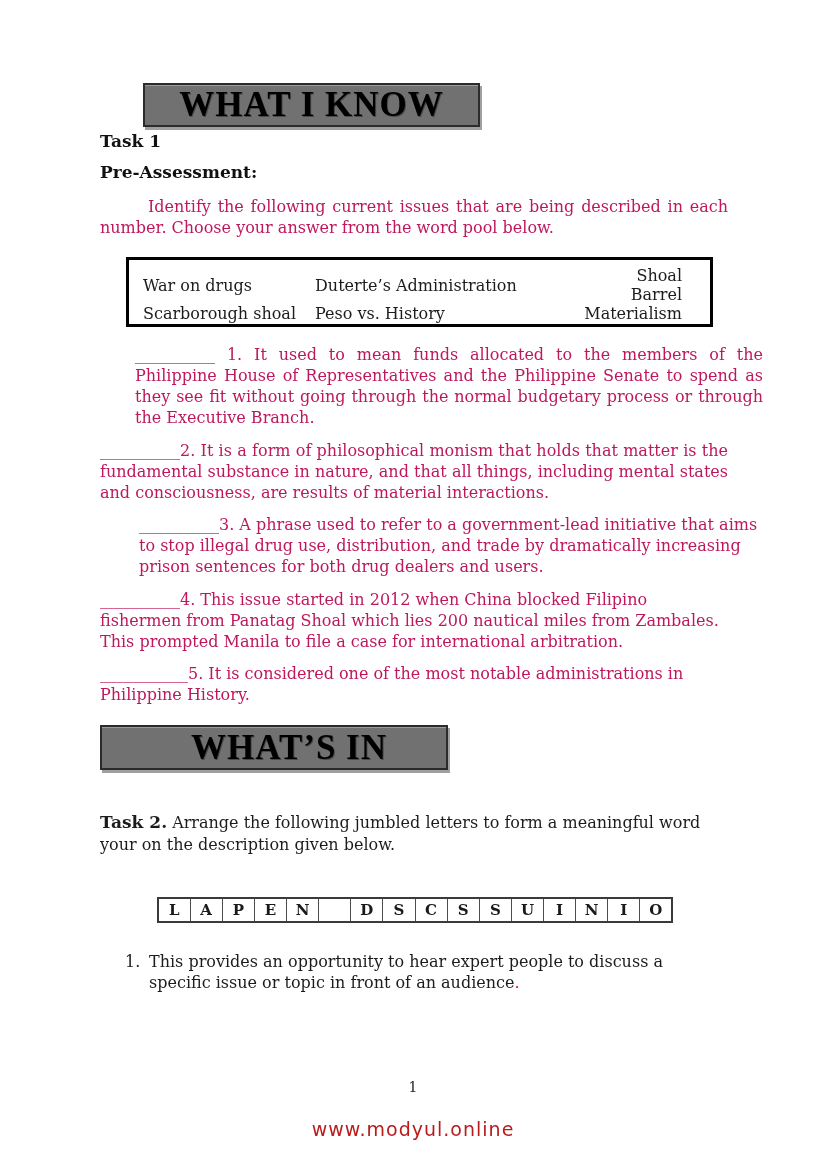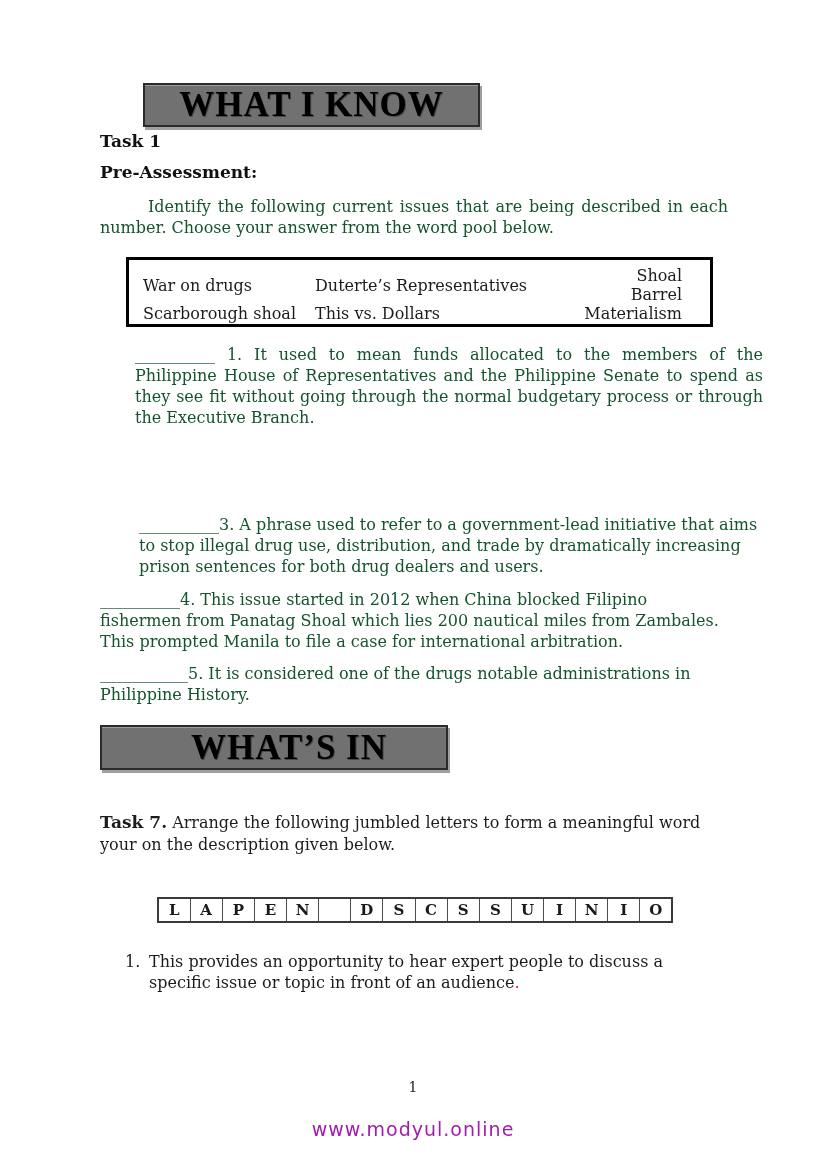--- a/index.html
+++ b/index.html
@@ -34,21 +34,21 @@
     color:#111;
   }
   #task1-label { left:100px; top:131px; }
   #preassessment-label { left:100px; top:162px; }
 
   .body-par {
     position:absolute;
     left:100px; width:628px;
     font-size:16px; line-height:21px;
     margin:0;
-    color:#14532d;
+    color:#be185d;
   }
   #intro { top:196px; text-align:justify; text-indent:48px; }
   #q1 { top:344px; text-align:justify;margin-left:35px; }
   #q2 { top:440px; text-align:justify; }
   #q3 { top:514px;margin-left:39px; }
   #q4 { top:589px; }
   #q5 { top:663px; }
 
   .wordpool {
     position:absolute;
@@ -98,58 +98,59 @@
   .red-mark { color:#e02020; }
 
   #page-number {
     position:absolute; top:1079px; left:0; width:100%;
     text-align:center; font-size:14px; color:#222;
   }
   #watermark {
     position:absolute; top:1118px; left:0; width:100%;
     text-align:center;
     font-family:"DejaVu Sans", sans-serif;
-    font-size:19px; color:#a21caf; letter-spacing:1px;
+    font-size:19px; color:#b91c1c; letter-spacing:1px;
   }
 </style>
 </head>
 <body>
 
 <div class="page">
 
   <div class="section-header" id="hdr-know">
     <span>WHAT I KNOW</span>
   </div>
 
   <div class="bold-label" id="task1-label">Task 1</div>
 
   <div class="bold-label" id="preassessment-label">Pre-Assessment:</div>
 
   <p class="body-par" id="intro">Identify the following current issues that are being described in each number. Choose your answer from the word pool below.</p>
 
   <div class="wordpool">
     <span class="col1">War on drugs</span>
-    <span class="col2">Duterte’s Representatives</span>
+    <span class="col2">Duterte’s Administration</span>
     <span class="col3">Shoal Barrel</span>
     <span class="col1">Scarborough shoal</span>
-    <span class="col2">This vs. Dollars</span>
+    <span class="col2">Peso vs. History</span>
     <span class="col3">Materialism</span>
   </div>
 
   <p class="body-par" id="q1">__________ 1. It used to mean funds allocated to the members of the Philippine House of Representatives and the Philippine Senate to spend as they see fit without going through the normal budgetary process or through the Executive Branch.</p>
+  <p class="body-par" id="q2">__________2. It is a form of philosophical monism that holds that matter is the fundamental substance in nature, and that all things, including mental states and consciousness, are results of material interactions.</p>
   <p class="body-par" id="q3">__________3.  A phrase used to refer to a government-lead initiative that aims to stop illegal drug use, distribution, and trade by dramatically increasing prison sentences for both drug dealers and users.</p>
   <p class="body-par" id="q4">__________4.  This issue started in 2012 when China blocked Filipino fishermen from Panatag Shoal which lies 200 nautical miles from Zambales. This prompted Manila to file a case for international arbitration.</p>
-  <p class="body-par" id="q5">___________5.  It is considered one of the drugs notable administrations in Philippine History.</p>
+  <p class="body-par" id="q5">___________5.  It is considered one of the most notable administrations in Philippine History.</p>
 
   <div class="section-header" id="hdr-in">
     <span>WHAT’S IN</span>
   </div>
 
   <p id="task2-par">
-    <b>Task 7.</b><span> Arrange the following jumbled letters to form a meaningful word your on the description given below.</span>
+    <b>Task 2.</b><span> Arrange the following jumbled letters to form a meaningful word your on the description given below.</span>
   </p>
 
   <table class="letter-table">
     <tbody>
       <tr>
         <td>L</td>
         <td>A</td>
         <td>P</td>
         <td>E</td>
         <td>N</td>

